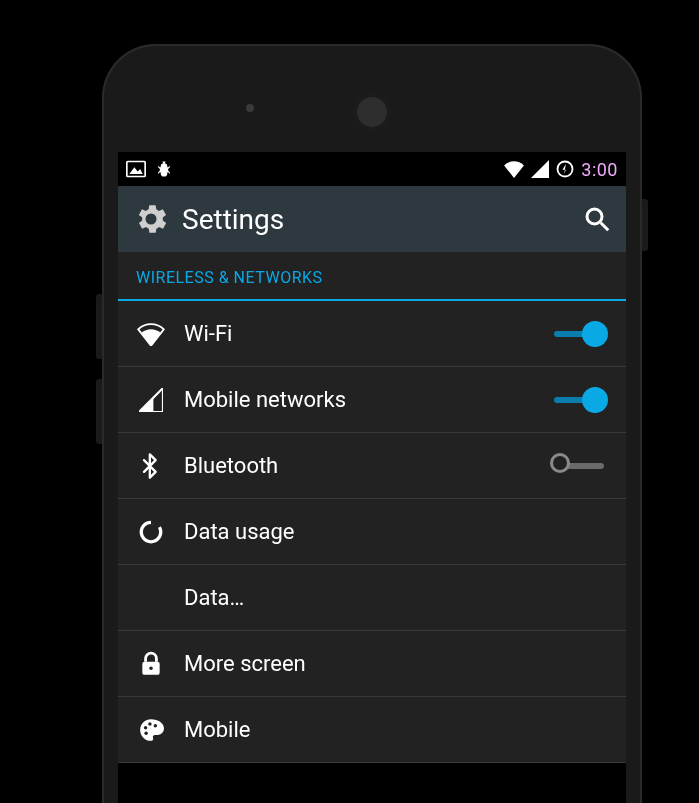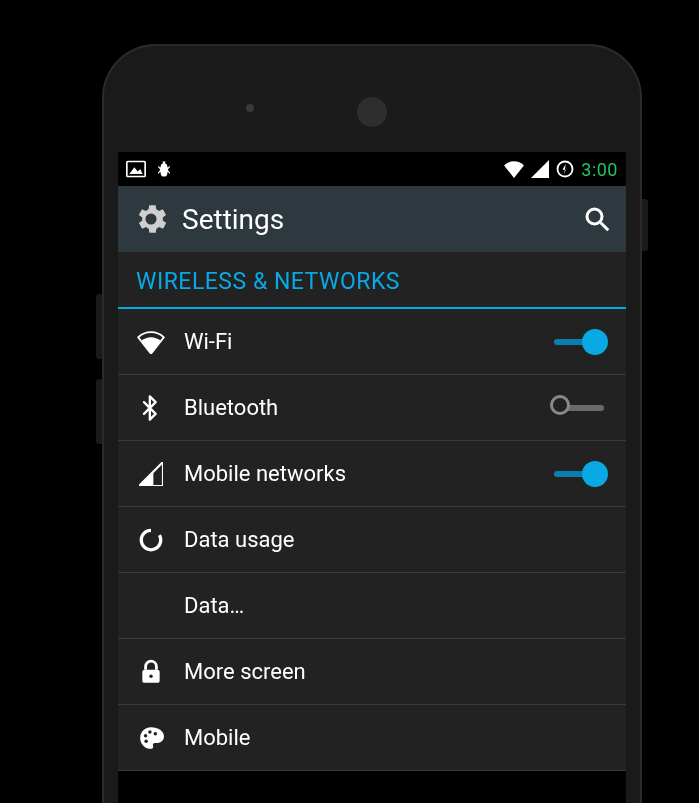--- a/index.html
+++ b/index.html
@@ -66,21 +66,21 @@
     background: #000;
     overflow: hidden;
   }
   
   .status-bar {
     height: 34px;
     background: #000;
     display: flex;
     align-items: center;
     padding: 8px 8px;
-    color: #22c55e;
+    color: #f0abfc;
     font-size: 18px;
   }
   .status-left { display: flex; gap: 8px; align-items: center; }
   .status-right { margin-left: auto; display: flex; gap: 6px; align-items: center; }
   .status-right .clock { font-size: 18px; letter-spacing: 0.5px; }
   .icon svg { display: block; }
   
   .app-bar {
     height: 66px;
     background: #2d383f;
@@ -95,21 +95,21 @@
     margin-left: 12px;
   }
   .app-bar .search { margin-left: auto; }
   
   .content {
     background: #222;
     color: #fff;
   }
   .section-header {
     color: #09a9e6;
-    font-size: 23px;
+    font-size: 16px;
     padding: 16px 18px 12px;
     letter-spacing: 0.5px;
     border-bottom: 2px solid #09a9e6;
     text-transform: uppercase;
     background: #222;
   }
   .row {
     display: flex;
     align-items: center;
     min-height: 66px;
@@ -227,40 +227,40 @@
         </span>
         <span class="row-label">Wi-Fi</span>
         <div class="toggle on">
           <div class="track"></div>
             <div class="knob"></div>
         </div>
       </div>
 
       <div class="row">
         <span class="row-icon icon">
-          <svg width="20" height="28" viewBox="0 0 14 24" fill="none" stroke="#fff" stroke-width="2" stroke-linejoin="round" stroke-linecap="round">
-            <path d="M1 7 L11 17 L6 22 L6 2 L11 7 L1 17"></path>
-          </svg>
-        </span>
-        <span class="row-label">Bluetooth</span>
-        <div class="toggle off">
+          <svg width="24" height="24" viewBox="0 0 20 20">
+            <polygon points="0,20 20,20 20,0" fill="none" stroke="#fff" stroke-width="1.8"></polygon>
+            <polygon points="0,20 12,20 12,8" fill="#fff"></polygon>
+          </svg>
+        </span>
+        <span class="row-label">Mobile networks</span>
+        <div class="toggle on">
           <div class="track"></div>
             <div class="knob"></div>
         </div>
       </div>
 
       <div class="row">
         <span class="row-icon icon">
-          <svg width="24" height="24" viewBox="0 0 20 20">
-            <polygon points="0,20 20,20 20,0" fill="none" stroke="#fff" stroke-width="1.8"></polygon>
-            <polygon points="0,20 12,20 12,8" fill="#fff"></polygon>
-          </svg>
-        </span>
-        <span class="row-label">Mobile networks</span>
-        <div class="toggle on">
+          <svg width="20" height="28" viewBox="0 0 14 24" fill="none" stroke="#fff" stroke-width="2" stroke-linejoin="round" stroke-linecap="round">
+            <path d="M1 7 L11 17 L6 22 L6 2 L11 7 L1 17"></path>
+          </svg>
+        </span>
+        <span class="row-label">Bluetooth</span>
+        <div class="toggle off">
           <div class="track"></div>
             <div class="knob"></div>
         </div>
       </div>
 
       <div class="row">
         <span class="row-icon icon">
           <svg width="26" height="26" viewBox="0 0 24 24" fill="none">
             <circle cx="12" cy="12" r="9" stroke="#fff" stroke-width="3"></circle>
             <path d="M12 3 A9 9 0 0 1 20 8" stroke="#000" stroke-opacity="0" stroke-width="3"></path>

